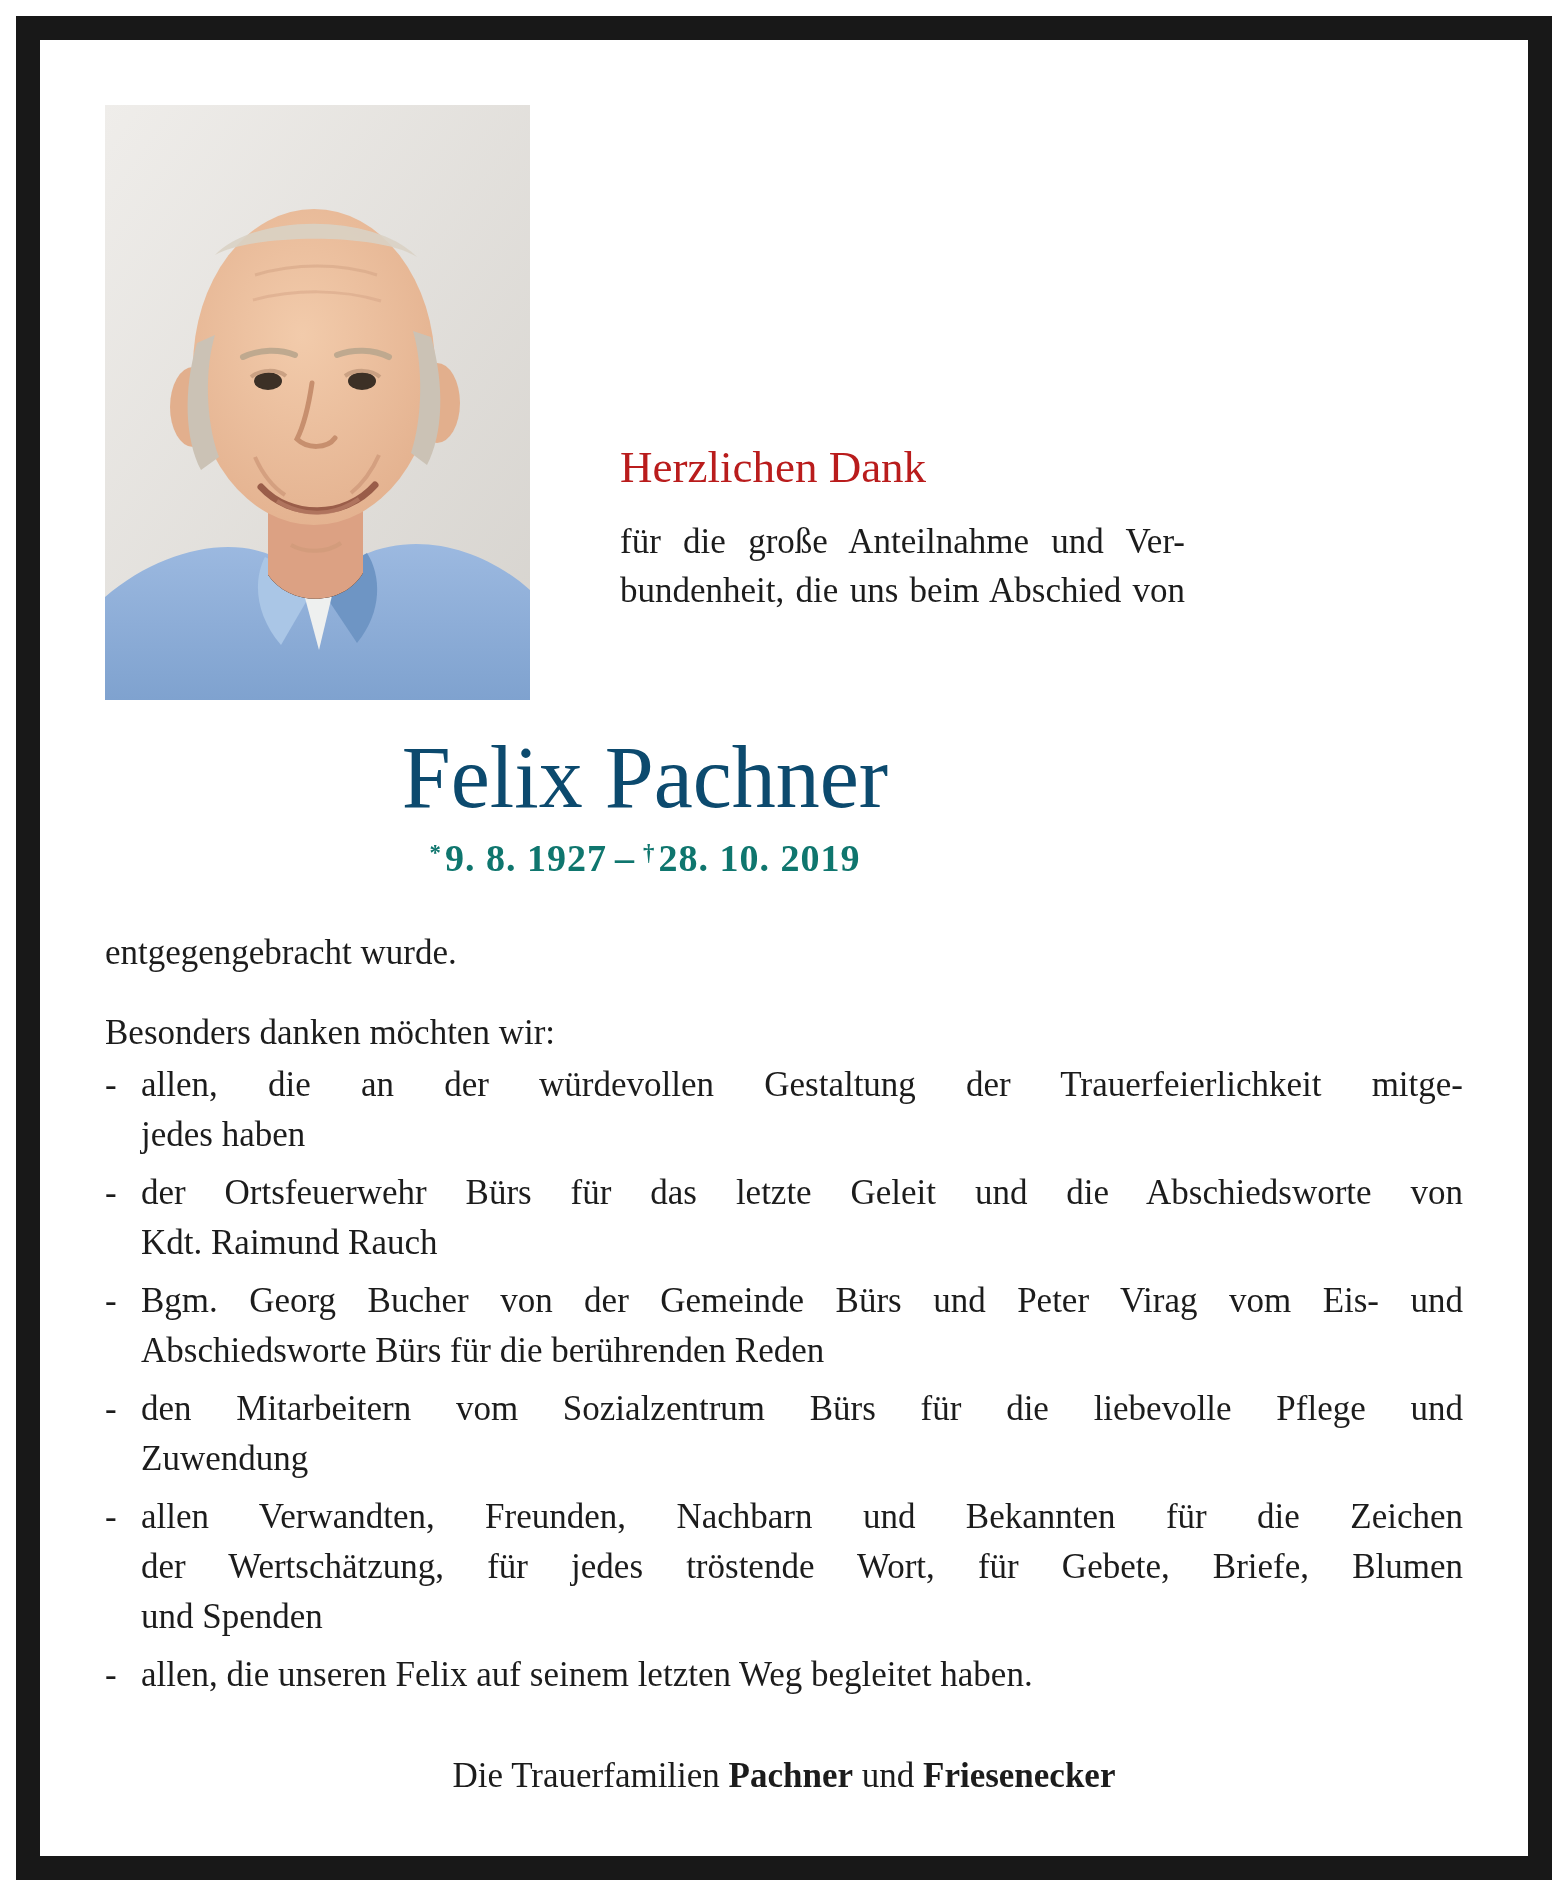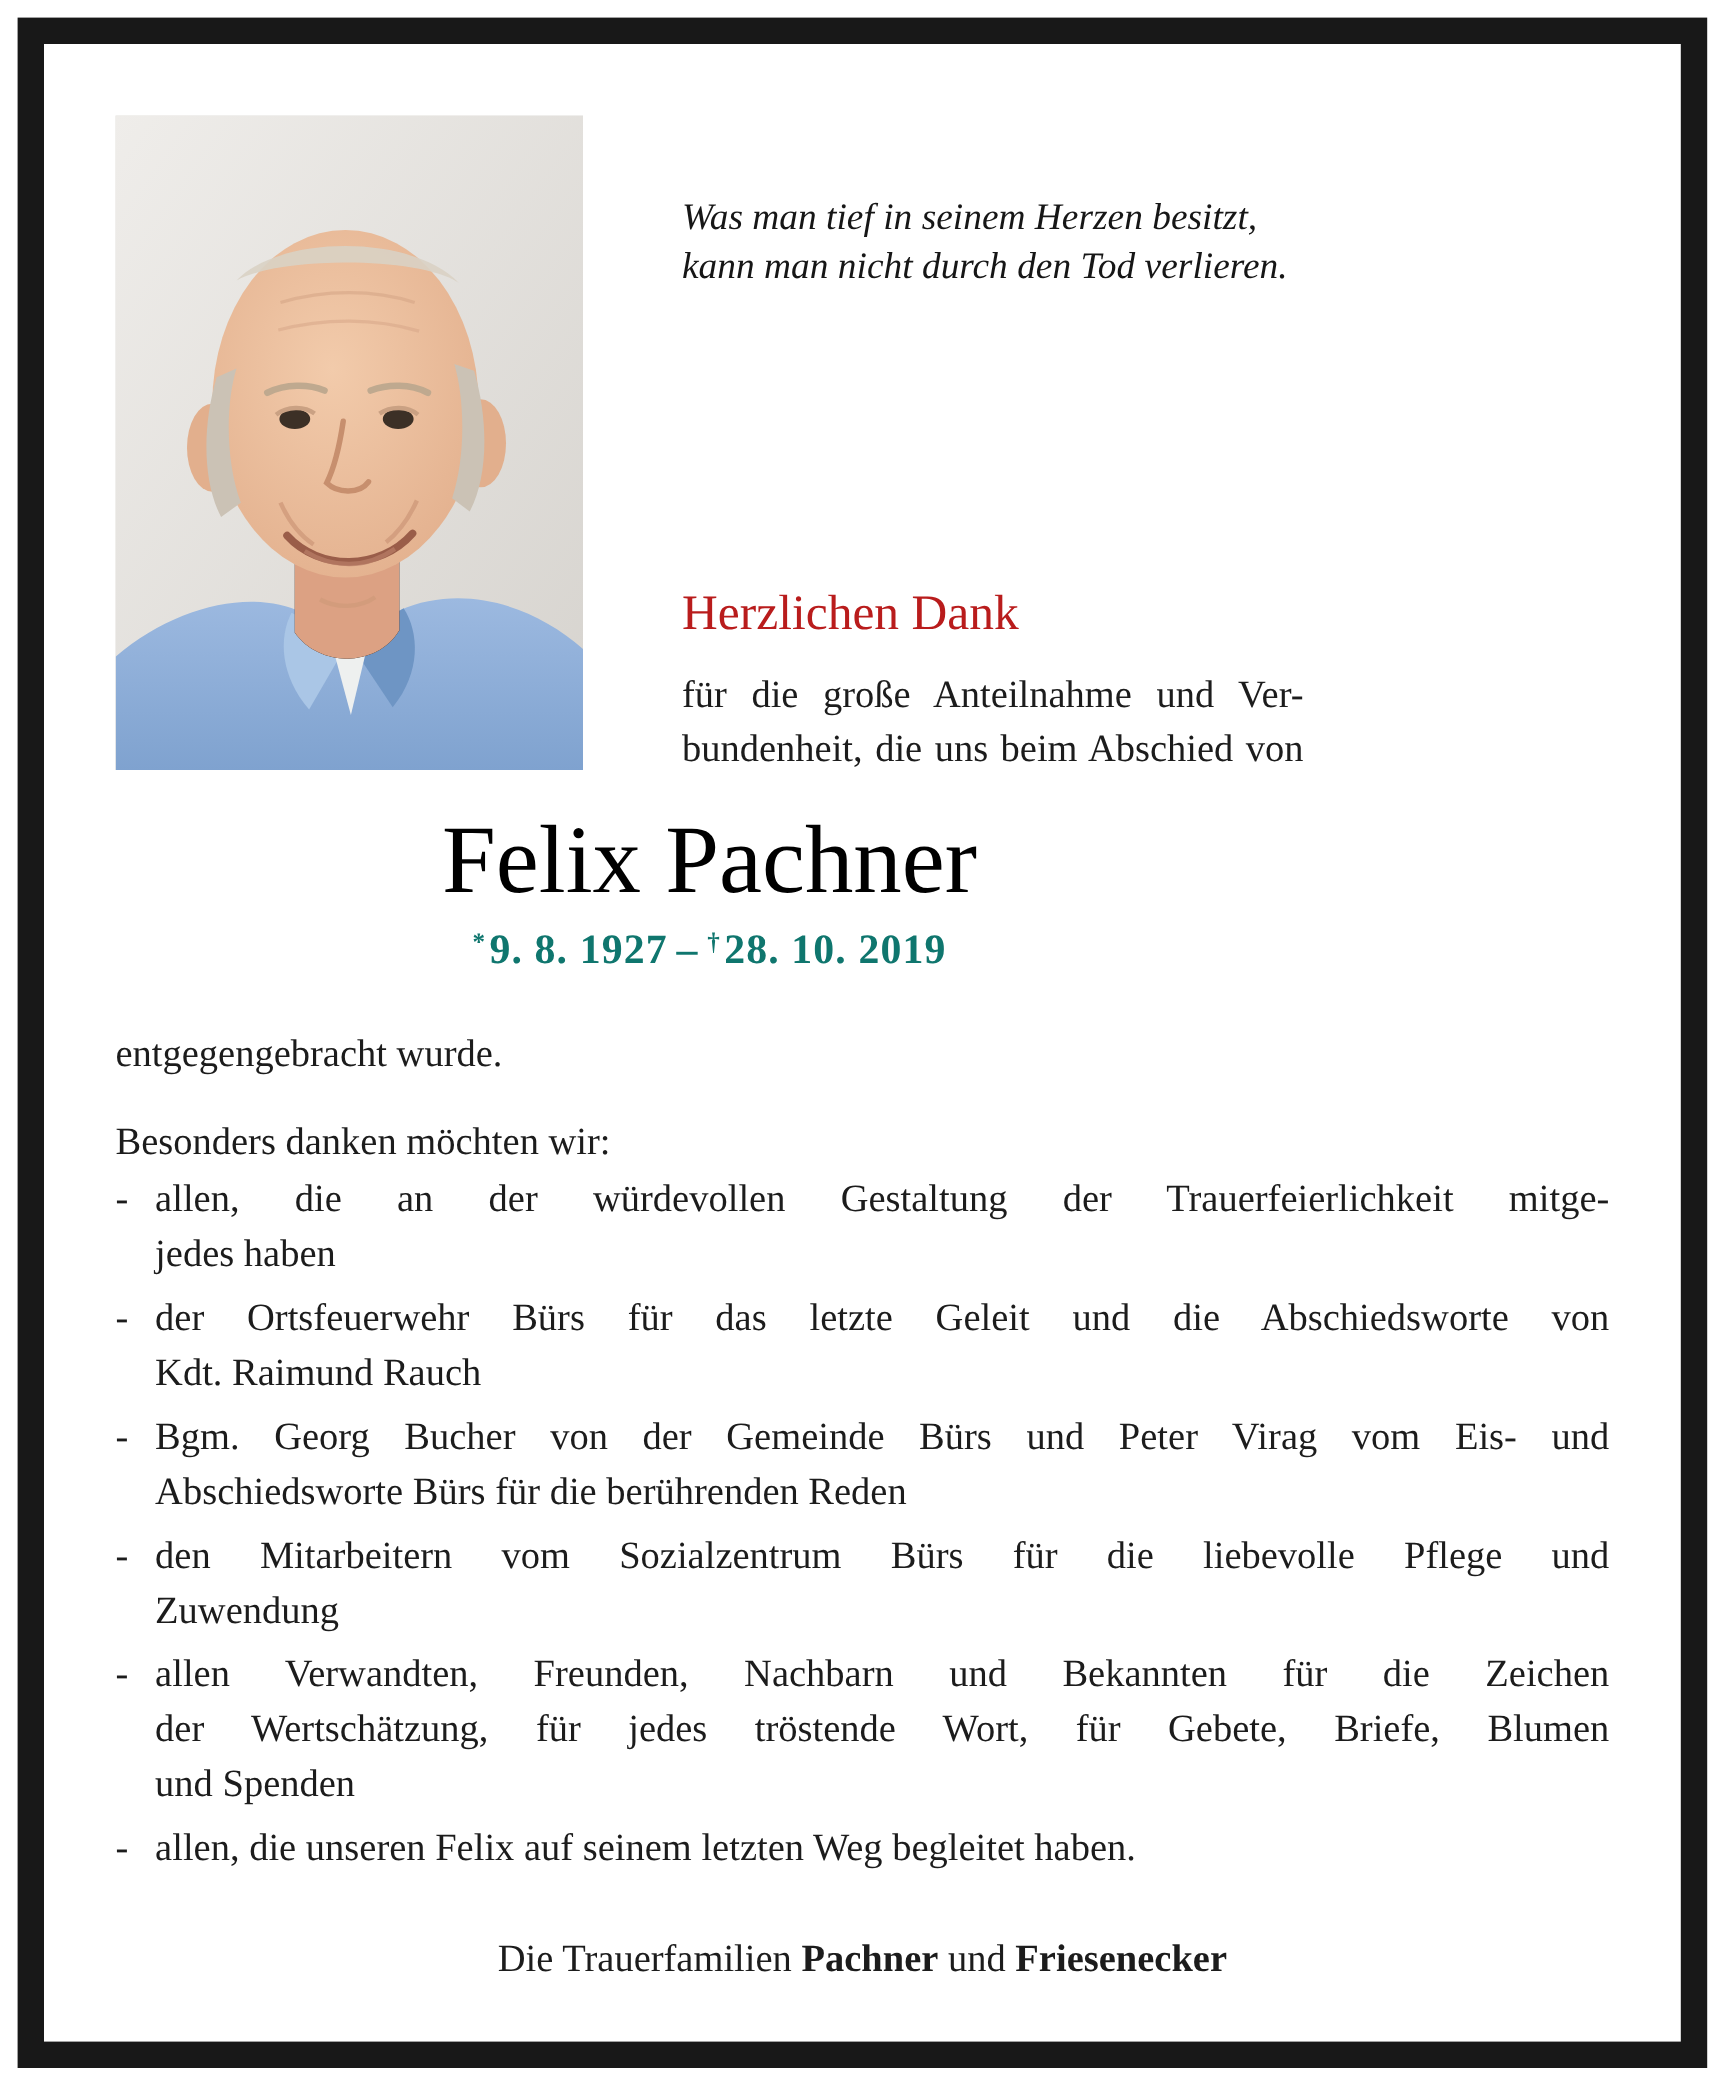--- a/index.html
+++ b/index.html
@@ -66,21 +66,21 @@
   }
   
   .name-wrap {
     width: 1080px;
     text-align: center;
     margin-top: 32px;
   }
   .deceased-name {
     font-size: 88px;
     line-height: 92px;
-    color: #000000;
+    color: #0c4a6e;
   }
   .dates {
     margin-top: 12px;
     font-size: 38px;
     font-weight: bold;
     color: #0f766e;
     letter-spacing: 1px;
   }
   .dates .sym {
     font-size: 0.60em;
@@ -185,24 +185,20 @@
           <path d="M274,350 C266,368 256,380 246,388" stroke="#d09a7a" stroke-width="4" fill="none" opacity="0.8"></path>
 
           <path d="M156,382 C185,414 240,414 270,380" stroke="#9a5d49" stroke-width="7" fill="none" stroke-linecap="round"></path>
           <path d="M172,396 C198,412 228,412 254,394" stroke="#b97f68" stroke-width="4" fill="none" opacity="0.7"></path>
 
           <path d="M186,440 C200,448 222,448 236,438" stroke="#cf9a79" stroke-width="4" fill="none" opacity="0.7"></path>
         </svg>
       </div>
 
       <div class="right-col">
-        <div class="quote">
-          <div>Was man tief in seinem Herzen besitzt,</div>
-          <div>kann man nicht durch den Tod verlieren.</div>
-        </div>
         <div class="thanks-heading">Herzlichen Dank</div>
         <div class="intro">
           <div class="just">für die große Anteilnahme und Ver-</div>
           <div class="just">bundenheit, die uns beim Abschied von</div>
         </div>
       </div>
     </div>
 
     <div class="name-wrap">
       <div class="deceased-name">Felix Pachner</div>

